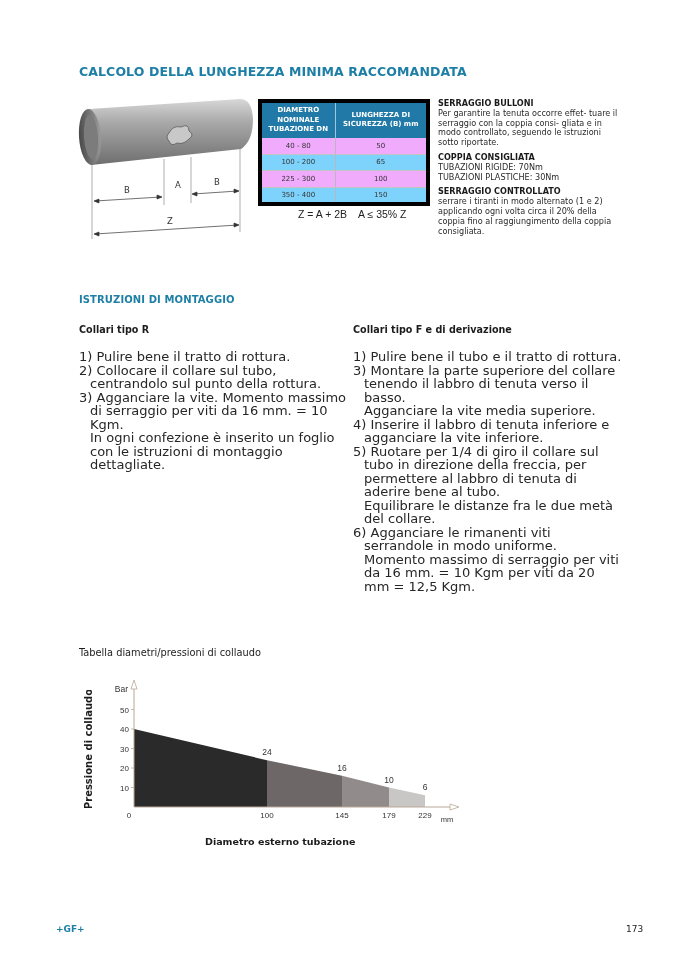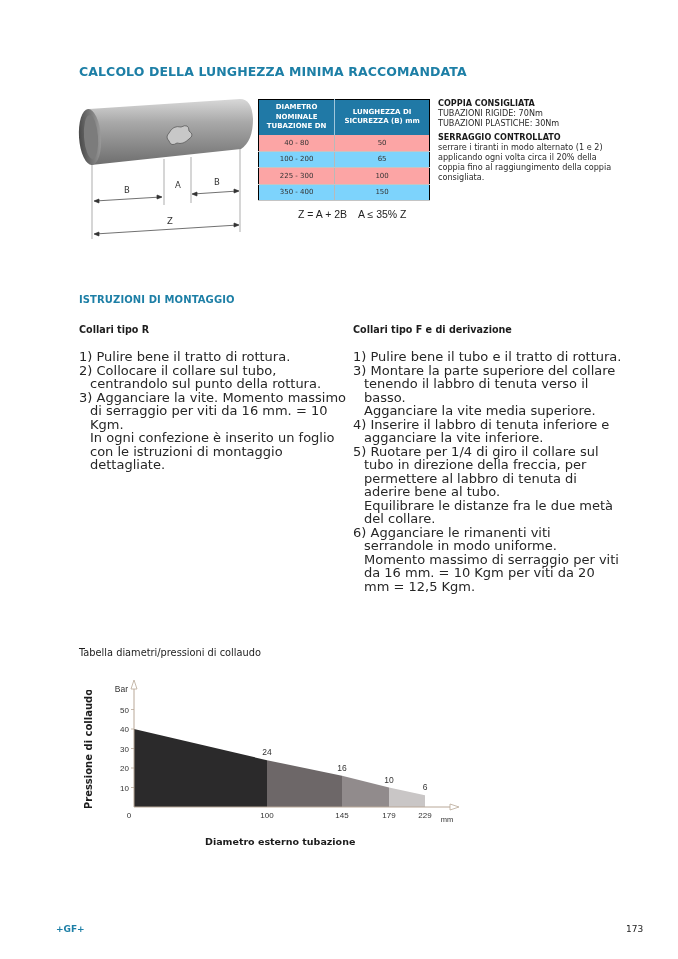--- a/index.html
+++ b/index.html
@@ -13,22 +13,22 @@
   
   #pipe { left: 75px; top: 97px; width: 180px; height: 145px; }
 
   
   #sizetable { left: 258px; top: 99px; width: 172px; border-collapse: collapse; font-size: 7px; }
   #sizetable th { background: #2079a6; color: #fff; font-weight: bold; padding: 3px 2px; line-height: 9.5px; text-align: center; border-right: 1px solid #9fc7dc; }
   #sizetable th:last-child { border-right: none; }
   #sizetable td { text-align: center; height: 16.5px; color: #333; border-right: 1px solid #b9b9b9; border-bottom: 1px solid #c4c4c4; }
   #sizetable td:last-child { border-right: none; }
   #sizetable tr.alt td { background: #7dd3fc; }
-  #sizetable tr.plain td { background: #fca5a5; }
-  #sizetable { border: 1px solid #000000; }
+  #sizetable tr.plain td { background: #f0abfc; }
+  #sizetable { border: 4px solid #000000; }
   #formula { left: 298px; top: 208px; font-size: 10.5px; color: #222; white-space: pre; font-family: "Liberation Sans", sans-serif; }
 
   
   #info { left: 438px; top: 99px; width: 185px; font-size: 8.1px; line-height: 9.8px; color: #2a2a2a; }
   #info .ih { font-weight: bold; color: #1a1a1a; }
   #info .blk { margin-bottom: 5px; }
 
   
   .colhead { font-weight: bold; font-size: 9.6px; color: #1c1c1c; }
   #colR-head { left: 79px; top: 324px; }
@@ -124,20 +124,24 @@
       <td>350 - 400</td>
       <td>150</td>
     </tr>
   </tbody>
 </table>
 
 <div id="formula" class="abs">Z = A + 2B    A ≤ 35% Z</div>
 
 <div id="info" class="abs">
   <div class="blk">
+    <div class="ih">SERRAGGIO BULLONI</div>
+    <div>Per garantire la tenuta occorre effet- tuare il serraggio con la coppia consi- gliata e in modo controllato, seguendo le istruzioni sotto riportate.</div>
+  </div>
+  <div class="blk">
     <div class="ih">COPPIA CONSIGLIATA</div>
     <div>TUBAZIONI RIGIDE: 70Nm</div>
     <div>TUBAZIONI PLASTICHE: 30Nm</div>
   </div>
   <div class="blk">
     <div class="ih">SERRAGGIO CONTROLLATO</div>
     <div>serrare i tiranti in modo alternato (1 e 2) applicando ogni volta circa il 20% della coppia fino al raggiungimento della coppia consigliata.</div>
   </div>
 </div>
 

